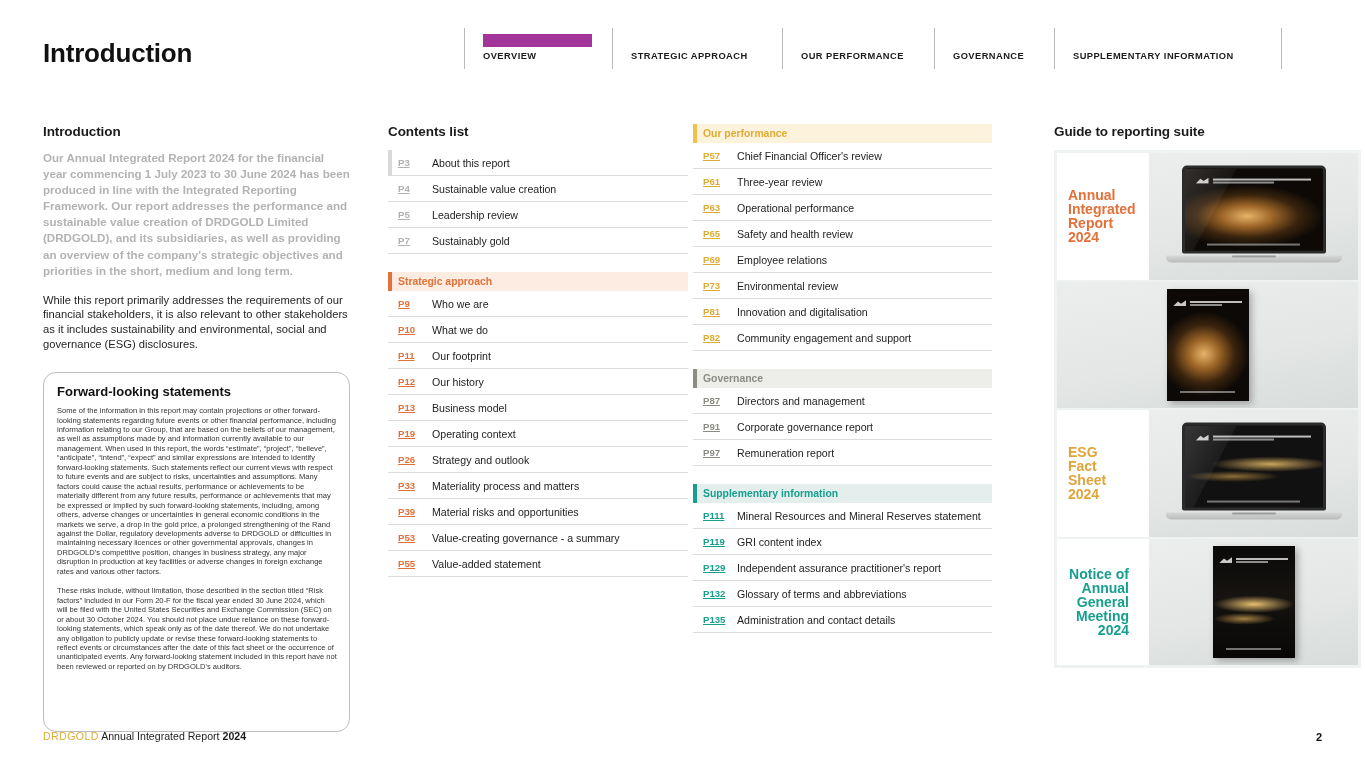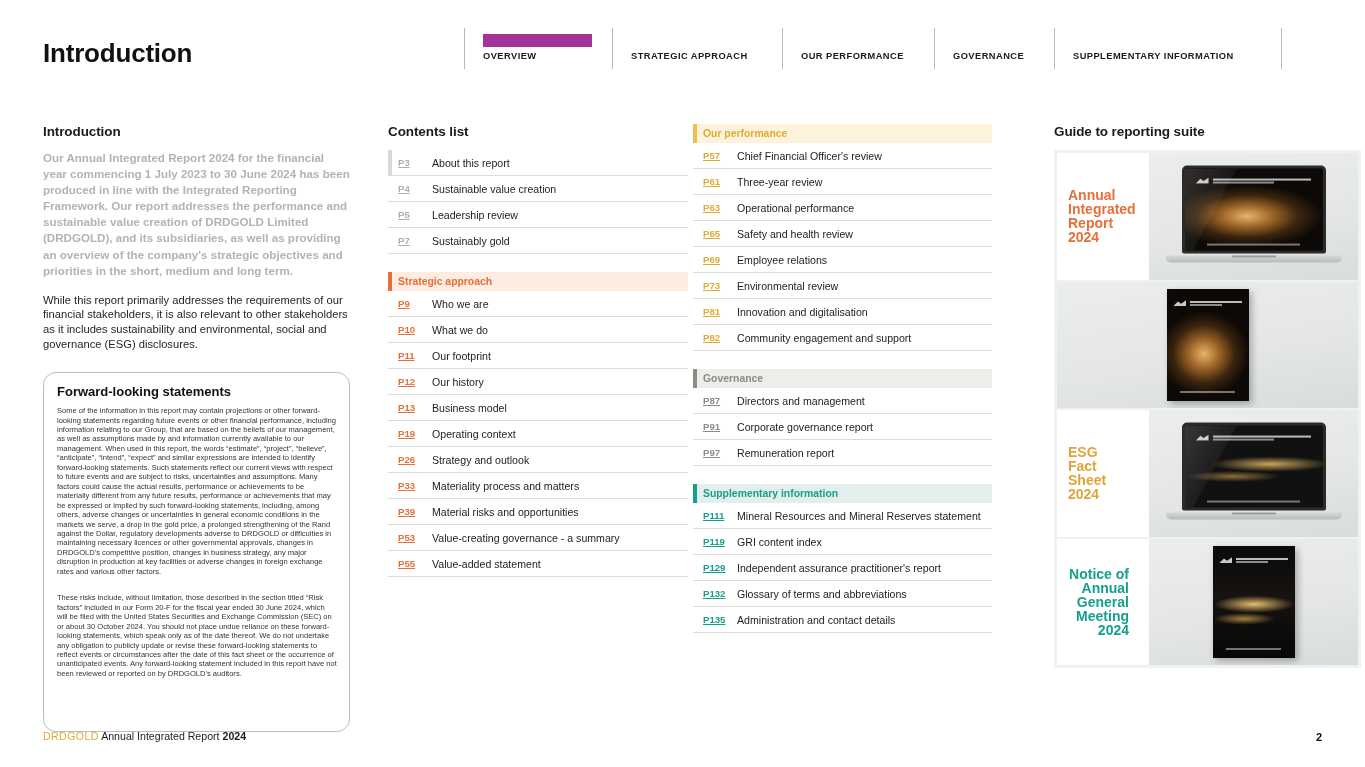--- a/index.html
+++ b/index.html
@@ -58,21 +58,21 @@
   }
   .intro-body { font-size: 11.2px; line-height: 14.6px; color: #262626; }
 
   .fls-box {
     margin-top: 21px; border: 1px solid #bdbdbd; border-radius: 13px;
     padding: 11px 12px 12px 13px; width: 307px; height: 360px;
     background: #fff;
   }
   .fls-title { font-size: 13px; font-weight: bold; color: #111; margin-bottom: 7px; }
   .fls-p { font-size: 7.55px; line-height: 9.45px; color: #333; text-align: left; }
-  .fls-p + .fls-p { margin-top: 17px; }
+  .fls-p + .fls-p { margin-top: 10px; }
 
   
   .col-toc1 { left: 388px; width: 300px; }
   .col-toc2 { left: 693px; width: 299px; }
 
   .toc-group { margin-bottom: 18px; }
   .grp-head {
     display: flex; align-items: center; height: 19px;
     padding-left: 10px; position: relative;
     font-size: 10.4px; font-weight: bold;

